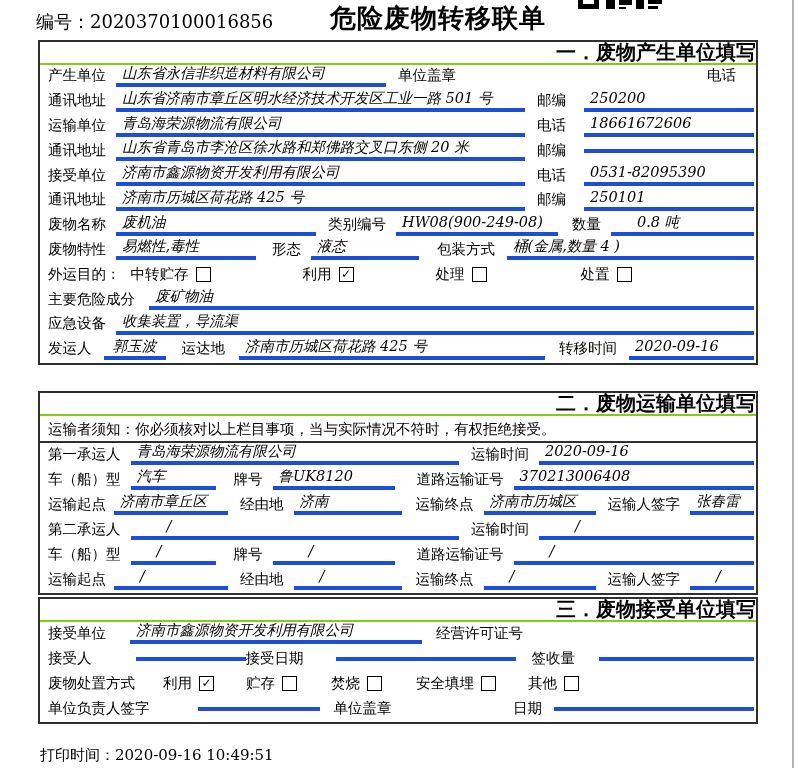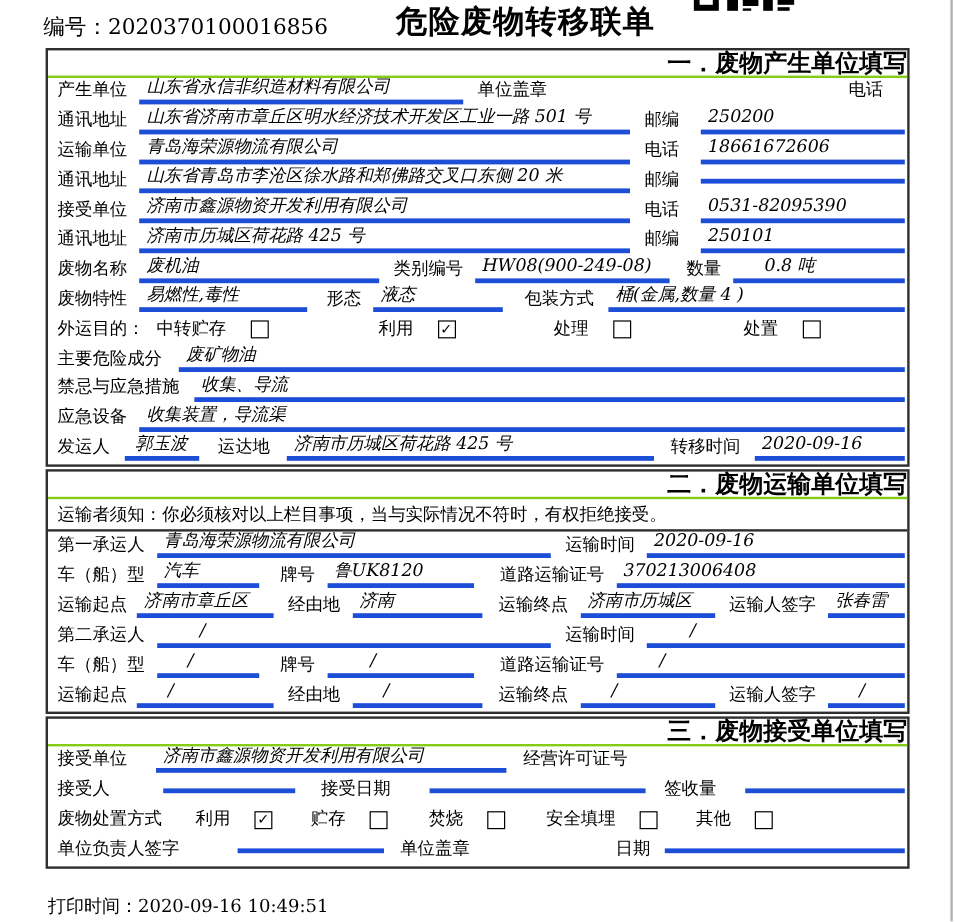--- a/index.html
+++ b/index.html
@@ -32,21 +32,21 @@
   .u{
     border-bottom:4px solid #1d4ed8;white-space:nowrap;overflow:hidden;line-height:17px;
     box-sizing:border-box;padding:0 2px 1px 6px;flex:0 0 auto;font-style:italic;
   }
   .grow{flex:1 1 auto;}
   .sp{flex:1 1 auto;}
   .ctr{text-align:center;padding-left:2px;}
   .ind{padding-left:36px;}
   .ind2{padding-left:26px;}
   
-  .opt{display:inline-flex;align-items:center;flex:0 0 auto;line-height:17px;gap:13px;}
+  .opt{display:inline-flex;align-items:center;flex:0 0 auto;line-height:17px;}
   .cb{
     width:13px;height:13px;border:1.5px solid #000;margin-left:7px;display:inline-flex;
     align-items:center;justify-content:center;font-size:12px;font-weight:bold;line-height:12px;
     font-family:"DejaVu Sans","Liberation Sans",sans-serif;box-sizing:content-box;
   }
   .footer{position:absolute;left:40px;top:746px;font-size:15px;white-space:nowrap;}
 </style>
 </head>
 <body>
 
@@ -149,24 +149,20 @@
       <span>处置</span>
       <span class="cb"></span>
     </span>
   </div>
 
   <div class="row">
     <span class="lbl">主要危险成分</span>
     <span class="u grow" style="margin-left:14px">废矿物油</span>
   </div>
 
-  <div class="row">
-    <span class="lbl">禁忌与应急措施</span>
-    <span class="u grow" style="margin-left:12px">收集、导流</span>
-  </div>
 
   <div class="row">
     <span class="lbl">应急设备</span>
     <span class="u grow" style="margin-left:10px">收集装置，导流渠</span>
   </div>
 
   <div class="row">
     <span class="lbl">发运人</span>
     <span class="u ctr" style="width:62px;margin-left:12px">郭玉波</span>
     <span class="lbl" style="margin-left:16px">运达地</span>
@@ -240,21 +236,21 @@
 
   <div class="row">
     <span class="lbl">接受单位</span>
     <span class="u" style="width:292px;margin-left:24px">济南市鑫源物资开发利用有限公司</span>
     <span class="lbl" style="margin-left:14px">经营许可证号</span>
   </div>
 
   <div class="row">
     <span class="lbl">接受人</span>
     <span class="u" style="width:110px;margin-left:44px"></span>
-    <span class="lbl" style="margin-left:22px">接受日期</span>
+    <span class="lbl" style="">接受日期</span>
     <span class="u" style="width:180px;margin-left:32px"></span>
     <span class="lbl" style="margin-left:16px">签收量</span>
     <span class="u grow" style="margin-left:24px"></span>
   </div>
 
   <div class="row">
     <span class="lbl">废物处置方式</span>
     <span class="opt" style="margin-left:28px">
       <span>利用</span>
       <span class="cb">✓</span>

